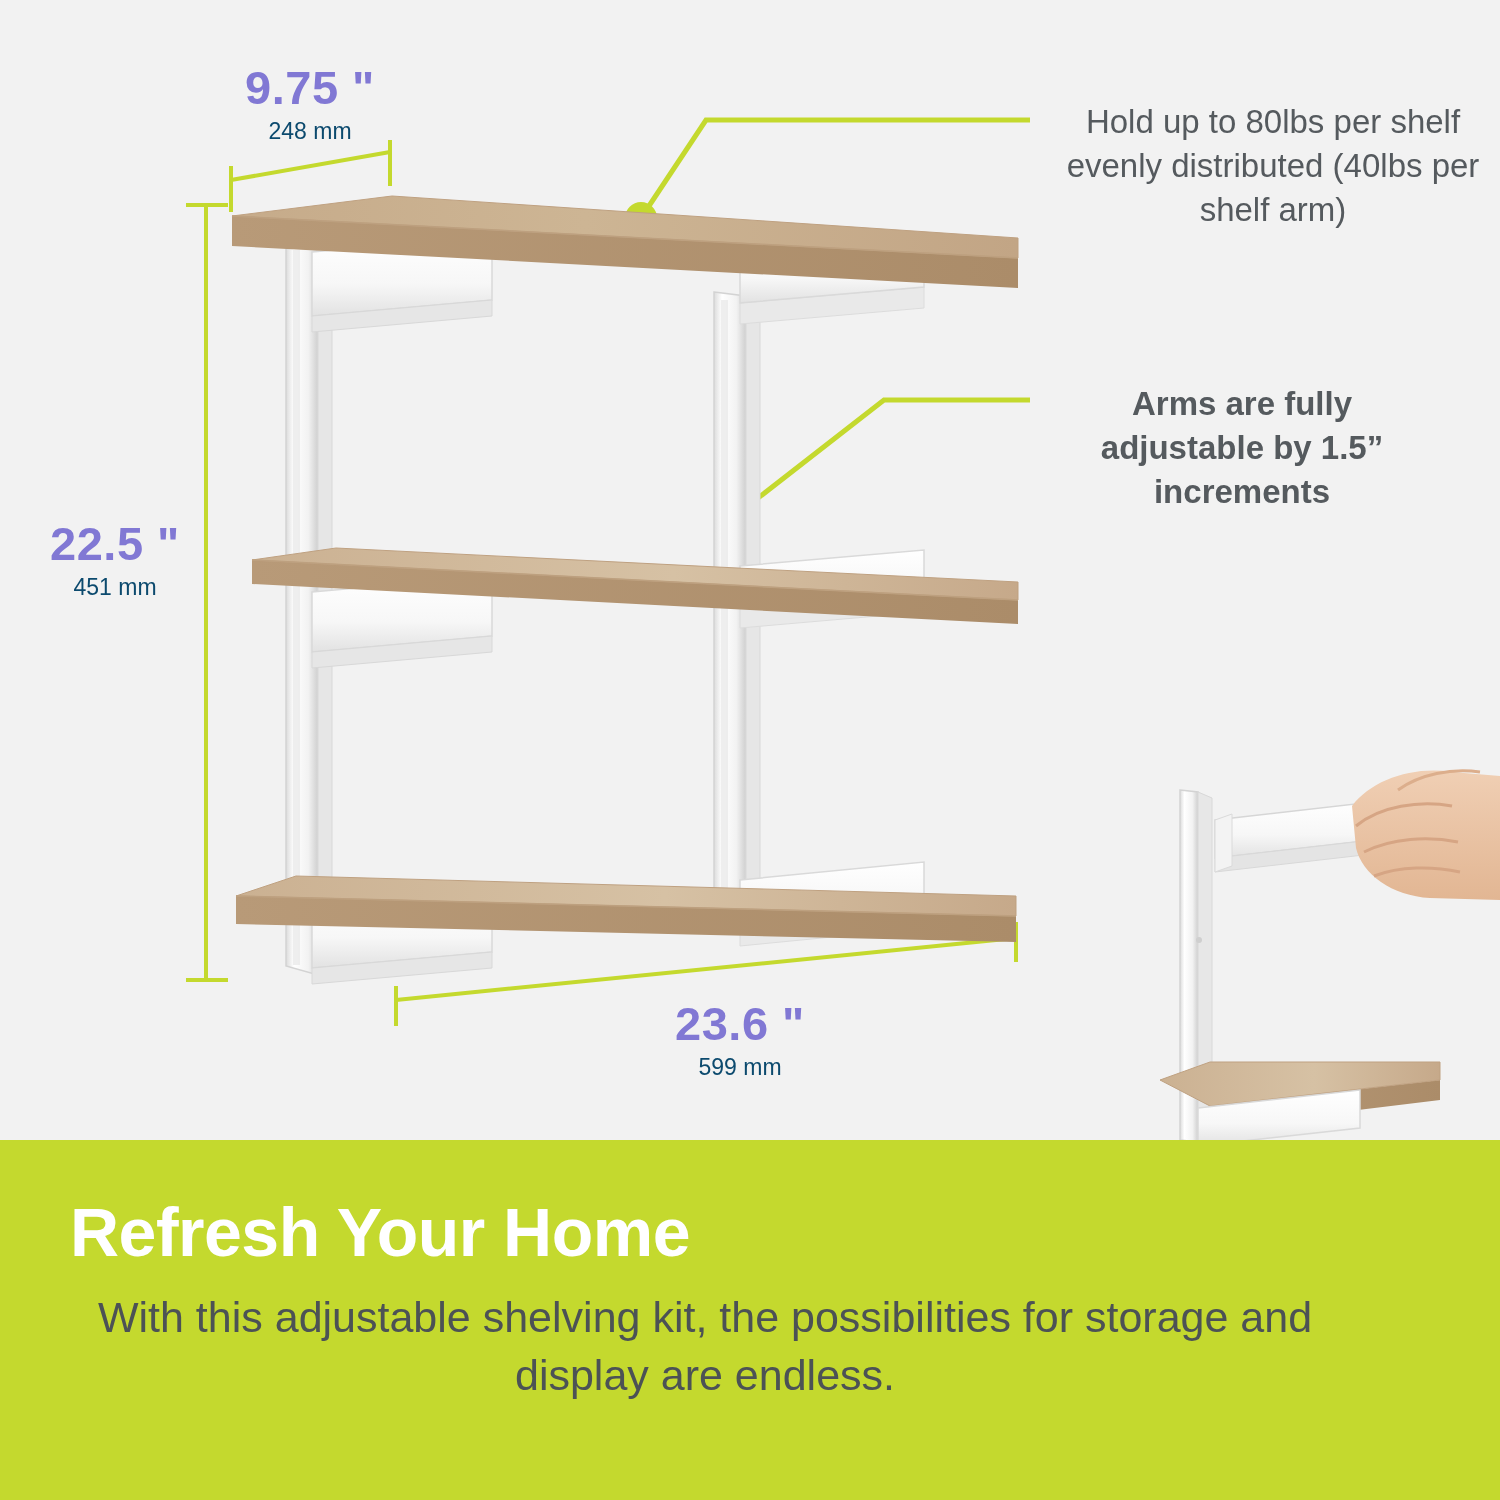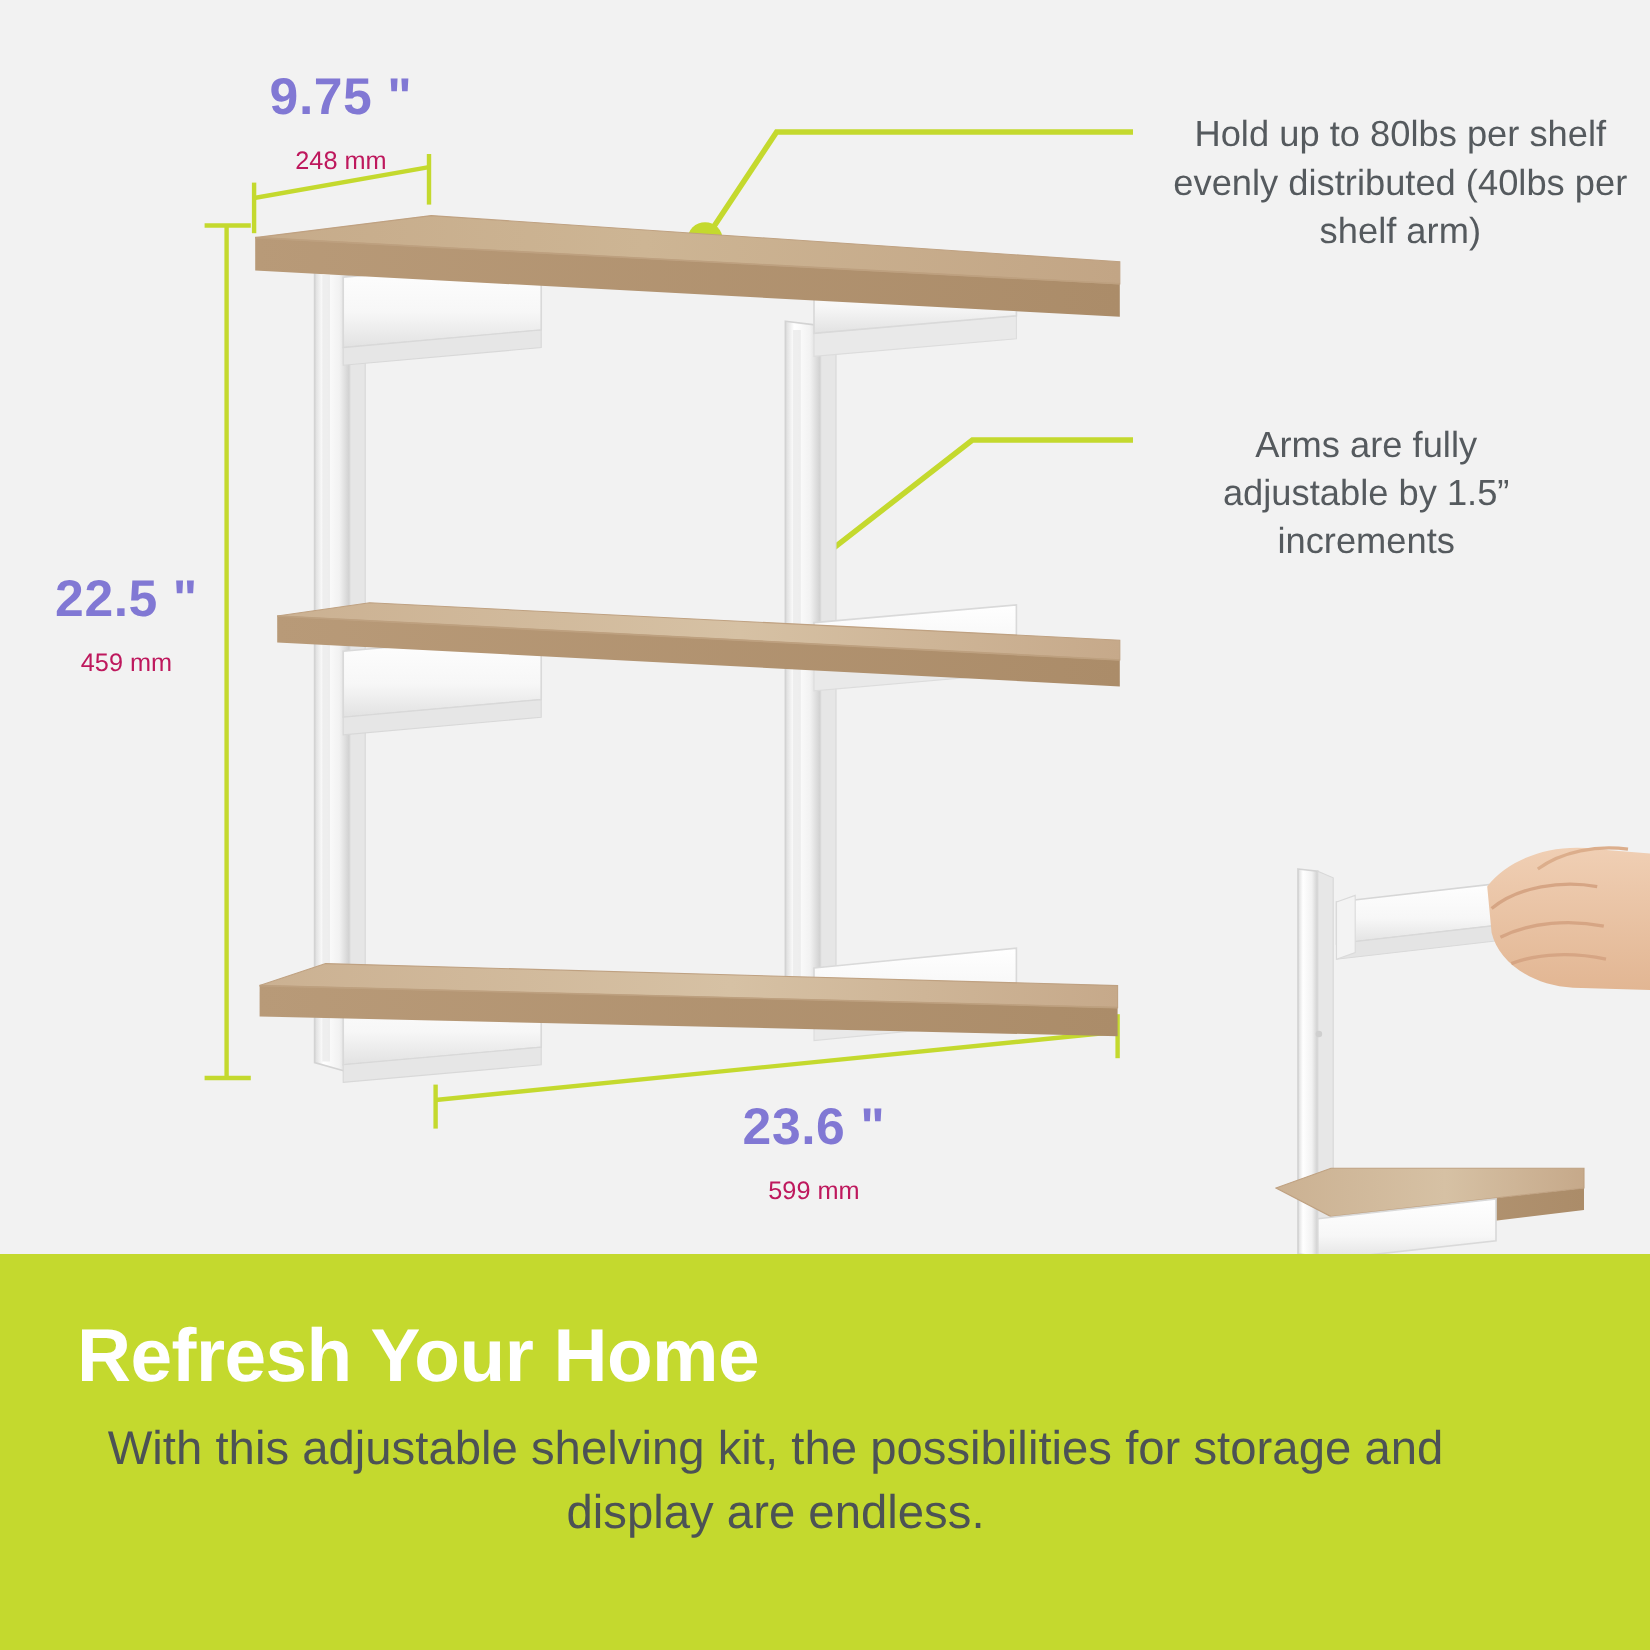--- a/index.html
+++ b/index.html
@@ -43,39 +43,39 @@
   .dim .inch {
     font-size: 47px;
     font-weight: 700;
     letter-spacing: 0.5px;
     color: #8178d4;
     display: block;
   }
   .dim .mm {
     font-size: 23px;
     font-weight: 400;
-    color: #be185d;
+    color: #0c4a6e;
     display: block;
-    margin-top: 24px;
+    margin-top: 9px;
   }
   #dim-width  { left: 200px;  top: 64px;  width: 220px; }
   #dim-height { left: 10px;   top: 520px; width: 210px; }
   #dim-length { left: 620px;  top: 1000px; width: 240px; }
 
   
   .callout {
     position: absolute;
     color: #555a5e;
     font-size: 33px;
     line-height: 1.33;
     font-weight: 400;
     text-align: center;
   }
   #callout-1 { left: 1058px; top: 100px;  width: 430px; }
-  #callout-2 { left: 1062px; top: 382px;  width: 360px; }
+  #callout-2 { left: 1062px; top: 382px;  width: 360px; font-weight: bold; }
 
   
   .banner {
     position: absolute;
     left: 0;
     top: 1140px;
     width: 1500px;
     height: 444px;
     background: #c4d92e;
     box-sizing: border-box;
@@ -247,21 +247,21 @@
         </g>
       </g>
     </svg>
 
     <div class="dim" id="dim-width">
       <span class="inch">9.75 "</span>
       <span class="mm">248 mm</span>
     </div>
     <div class="dim" id="dim-height">
       <span class="inch">22.5 "</span>
-      <span class="mm">459 mm</span>
+      <span class="mm">451 mm</span>
     </div>
     <div class="dim" id="dim-length">
       <span class="inch">23.6 "</span>
       <span class="mm">599 mm</span>
     </div>
 
     <div class="callout" id="callout-1">Hold up to 80lbs per shelf evenly distributed (40lbs per shelf arm)</div>
     <div class="callout" id="callout-2">Arms are fully adjustable by 1.5” increments</div>
   </div>
 

